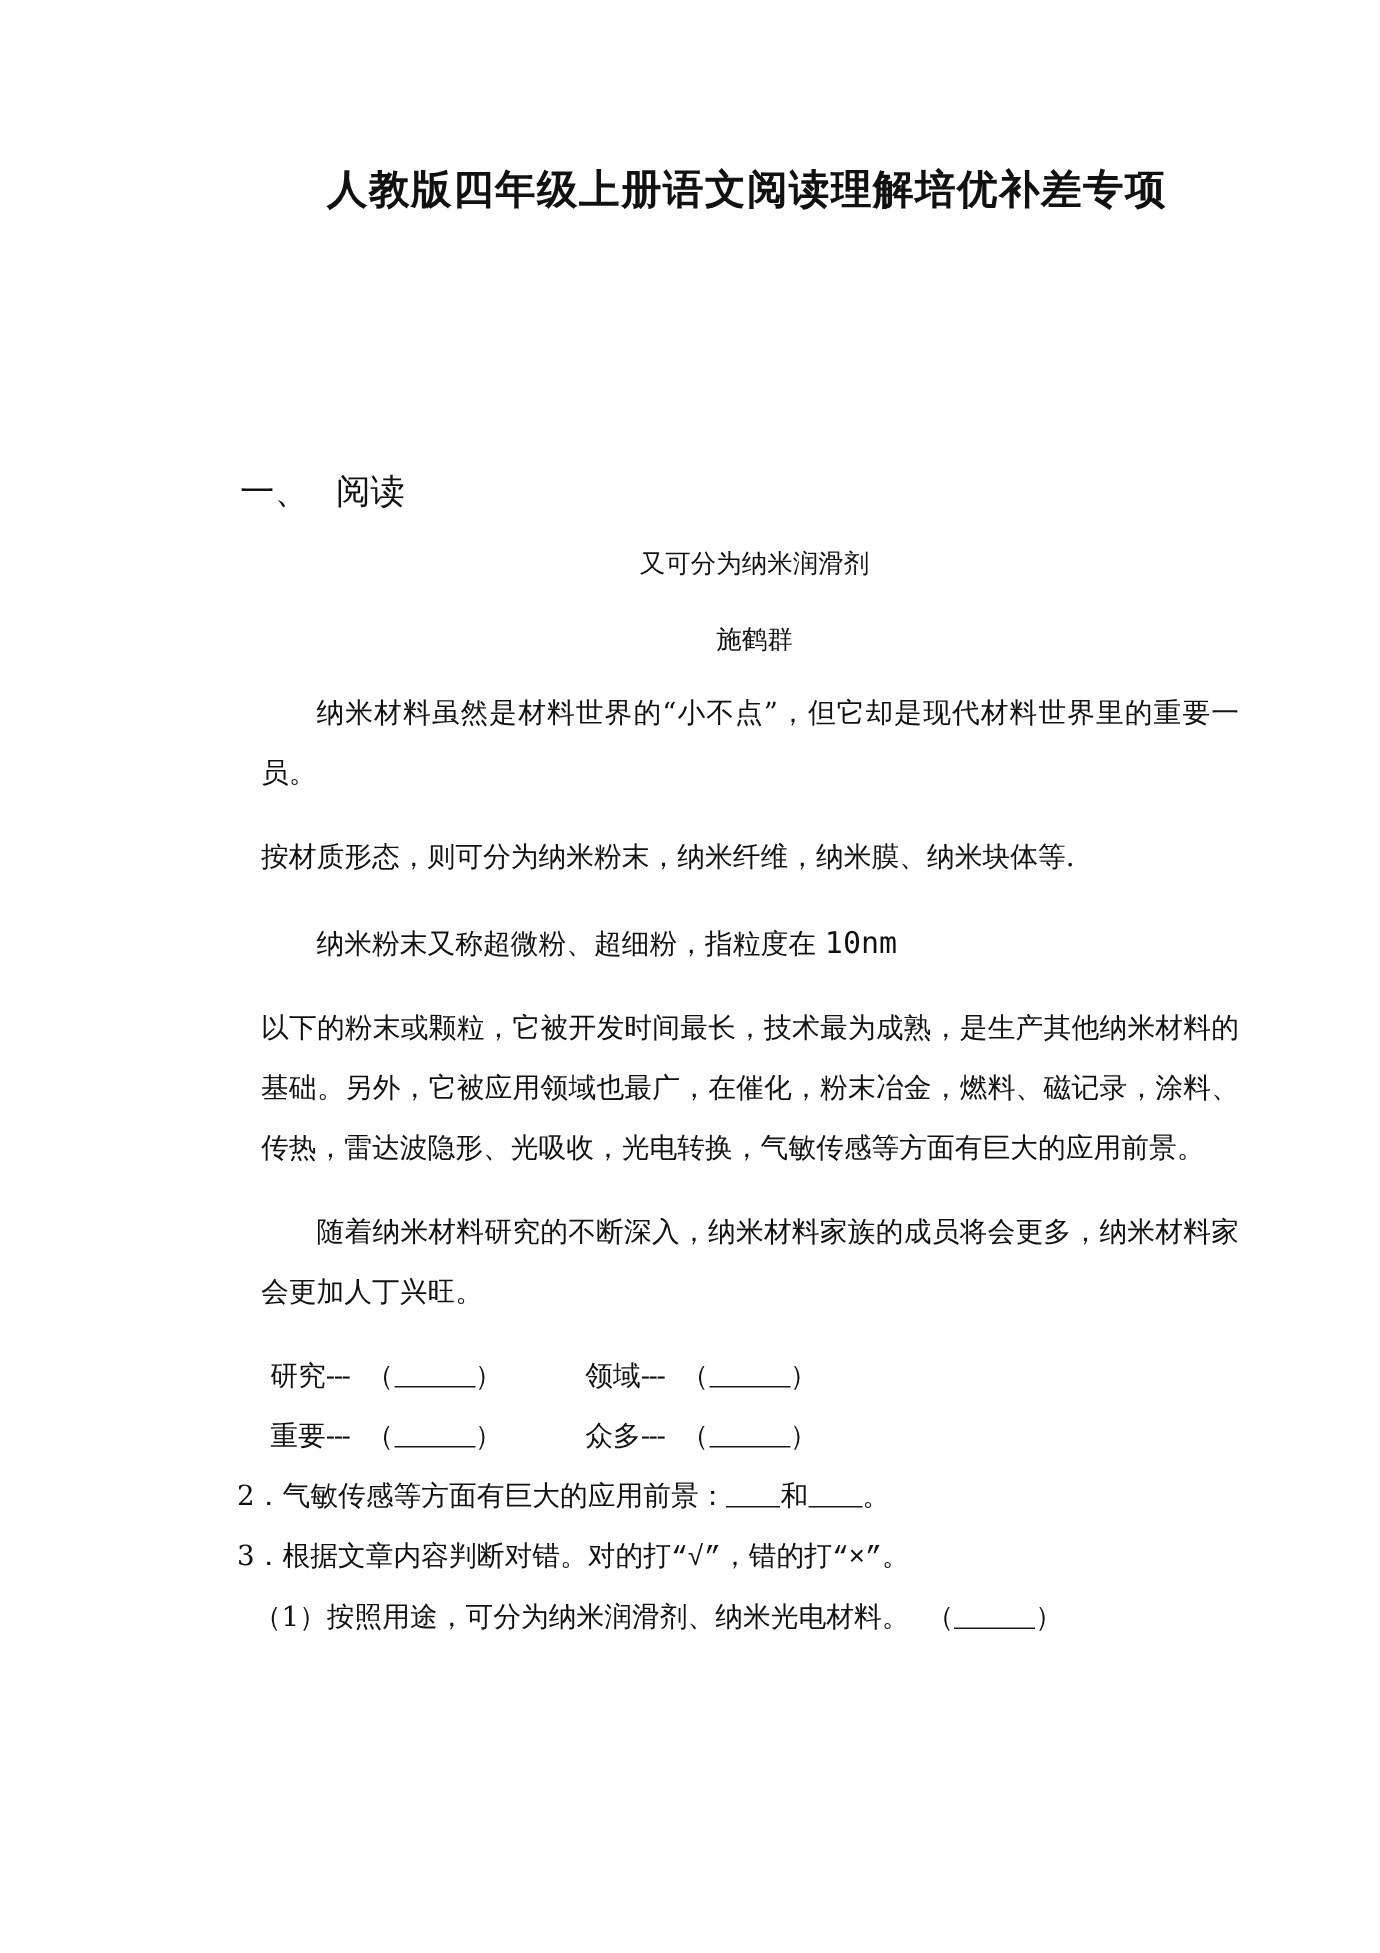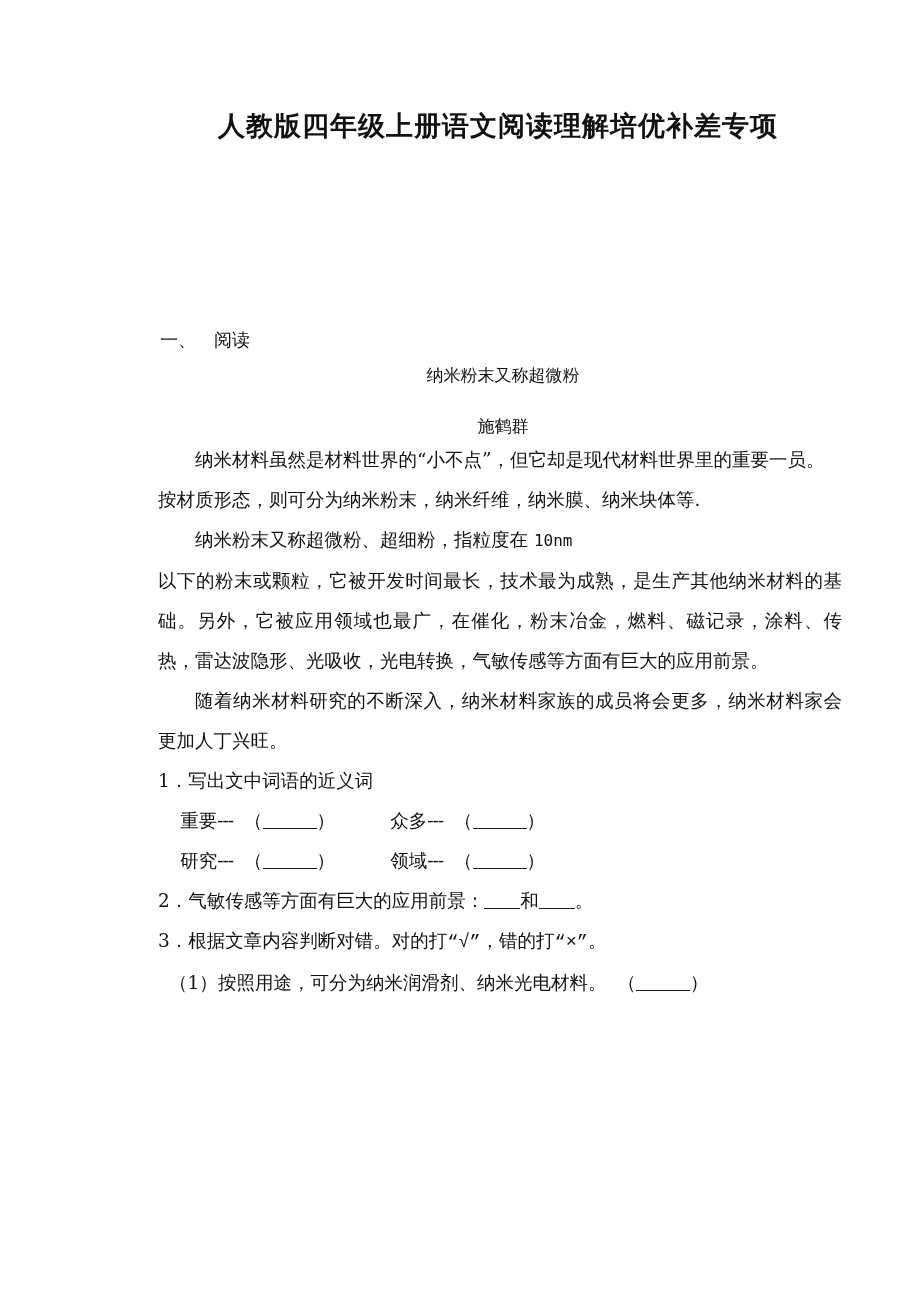--- a/index.html
+++ b/index.html
@@ -56,23 +56,23 @@
     height: 1em;
     vertical-align: -2px;
     margin-left: 4px;
   }
   .gap-1 { display: inline-block; width: 66px; }
   .gap-2 { display: inline-block; width: 66px; }
 
   
   .section-heading {
     position: absolute;
-    top: 328px;
+    top: 312px;
     left: 122px;
-    font-size: 18px;
+    font-size: 23px;
     white-space: nowrap;
   }
   .section-heading .sec-num { margin-right: 18px; }
 
   
   .article-title {
     position: absolute;
     top: 364px;
     left: 120px;
     width: 690px;
@@ -92,30 +92,30 @@
   
   .body-block {
     position: absolute;
     top: 440px;
     left: 120px;
     width: 684px;
     font-size: 18.5px;
     line-height: 40px;
   }
   .para {
-    margin: 0;
+    margin: 16px;
     text-align: justify;
     text-justify: inter-ideograph;
   }
   .para.indent { text-indent: 2em; }
   .para.noindent { text-indent: 0; }
 
   .mono-unit {
     font-family: "DejaVu Sans Mono", "Liberation Mono", monospace;
-    font-size: 16px;
+    font-size: 20px;
   }
 
   
   .q-line {
     margin: 0;
     text-indent: 0;
     text-align: left;
   }
   .q-sub {
     margin: 0;
@@ -166,42 +166,41 @@
 
 <div class="page">
 
   <div class="doc-title">人教版四年级上册语文阅读理解培优补差专项</div>
 
 
   <div class="section-heading">
     <span class="sec-num">一、</span><span>阅读</span>
   </div>
 
-  <div class="article-title">纳米粉末又称超微粉</div>
+  <div class="article-title">又可分为纳米润滑剂</div>
   <div class="article-author">施鹤群</div>
 
   <div class="body-block">
 
     <p class="para indent">纳米材料虽然是材料世界的“小不点”，但它却是现代材料世界里的重要一员。</p>
 
 
     <p class="para noindent">按材质形态，则可分为纳米粉末，纳米纤维，纳米膜、纳米块体等.</p>
 
     <p class="para indent"><span>纳米粉末又称超微粉、超细粉，指粒度在</span><span>&nbsp;</span><span class="mono-unit">10nm</span></p>
 
     <p class="para noindent">以下的粉末或颗粒，它被开发时间最长，技术最为成熟，是生产其他纳米材料的基础。另外，它被应用领域也最广，在催化，粉末冶金，燃料、磁记录，涂料、传热，雷达波隐形、光吸收，光电转换，气敏传感等方面有巨大的应用前景。</p>
 
     <p class="para indent">随着纳米材料研究的不断深入，纳米材料家族的成员将会更多，纳米材料家会更加人丁兴旺。</p>
 
-    <p class="q-line"><span>1．</span><span>写出文中词语的近义词</span></p>
+
+    <p class="syn-row"><span class="syn-item"><span>研究</span><span class="dash-link">---</span><span class="paren-blank"><span>（</span><span class="u"></span><span>）</span></span></span><span class="syn-gap"></span><span class="syn-item"><span>领域</span><span class="dash-link">---</span><span class="paren-blank"><span>（</span><span class="u"></span><span>）</span></span></span></p>
 
     <p class="syn-row"><span class="syn-item"><span>重要</span><span class="dash-link">---</span><span class="paren-blank"><span>（</span><span class="u"></span><span>）</span></span></span><span class="syn-gap"></span><span class="syn-item"><span>众多</span><span class="dash-link">---</span><span class="paren-blank"><span>（</span><span class="u"></span><span>）</span></span></span></p>
 
-    <p class="syn-row"><span class="syn-item"><span>研究</span><span class="dash-link">---</span><span class="paren-blank"><span>（</span><span class="u"></span><span>）</span></span></span><span class="syn-gap"></span><span class="syn-item"><span>领域</span><span class="dash-link">---</span><span class="paren-blank"><span>（</span><span class="u"></span><span>）</span></span></span></p>
-
     <p class="q-line"><span>2．</span><span>气敏传感等方面有巨大的应用前景：</span><span class="inline-blank"></span><span>和</span><span class="inline-blank"></span><span>。</span></p>
 
     <p class="q-line"><span>3．</span><span class="mark-glyph">根据文章内容判断对错。对的打“√”，错的打“×”。</span></p>
 
     <p class="q-sub"><span>（1）</span><span>按照用途，可分为纳米润滑剂、纳米光电材料。</span><span class="paren-blank"><span>（</span><span class="u"></span><span>）</span></span></p>
 
   </div>
 
 
 </div>

